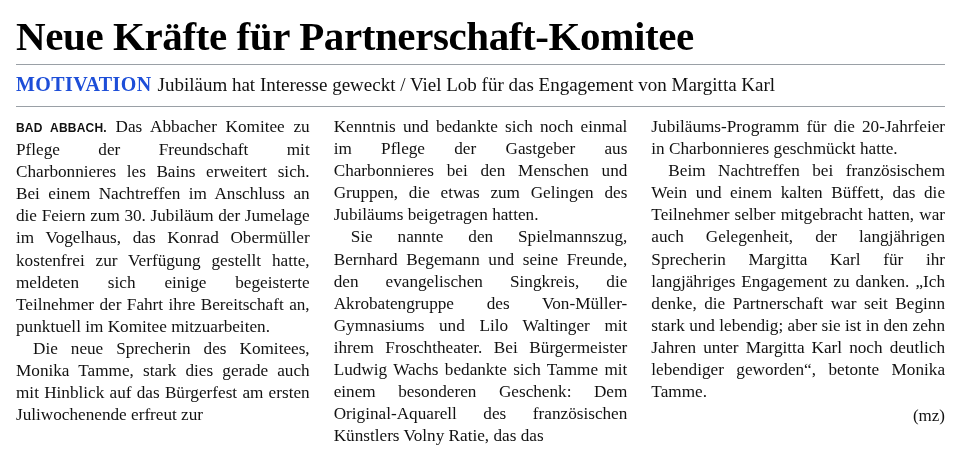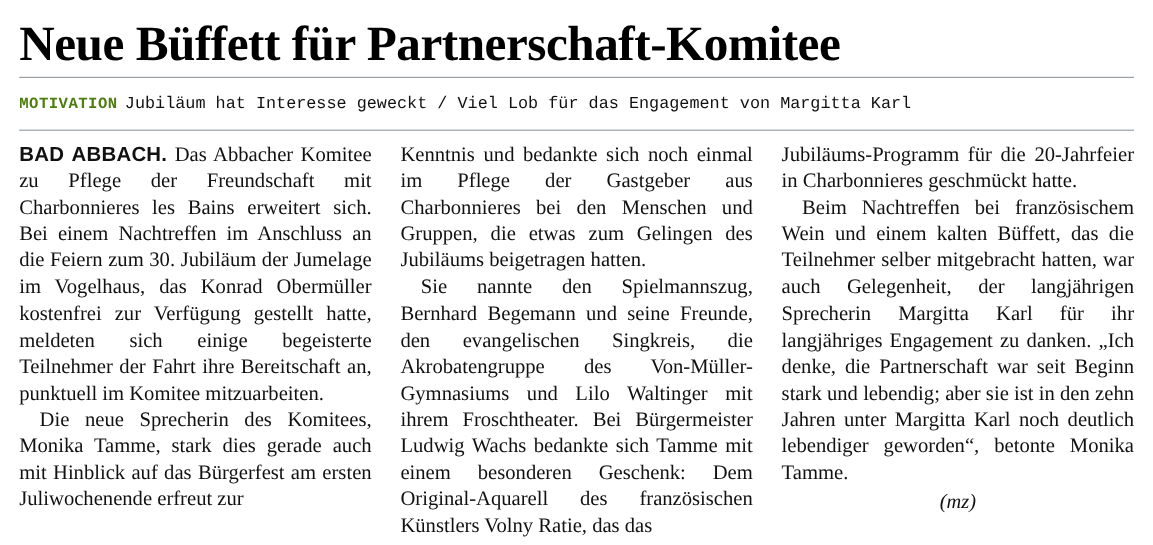--- a/index.html
+++ b/index.html
@@ -36,30 +36,30 @@
     margin: 6px 0 7px 0;
   }
   .subhead {
     font-size: 20.5px;
     line-height: 24px;
     margin: 0 0 9px 0;
     white-space: nowrap;
     color: #111111;
   }
   .kicker {
-    font-family: Liberation Mono, monospace;
+    font-family: Liberation Serif, serif;
     font-weight: bold;
-    font-size: 13px;
+    font-size: 20px;
     letter-spacing: 0.4px;
-    color: #4d7c0f;
+    color: #1d4ed8;
     margin-right: 6px;
   }
   .subhead-text {
-    font-family: Liberation Mono, monospace;
-    font-size: 14px;
+    font-family: Liberation Serif, serif;
+    font-size: 19px;
   }
   .body-rule {
     border: none;
     border-top: 1px solid #9aa0a6;
     margin: 0 0 9px 0;
   }
   .columns {
     display: flex;
     gap: 24px;
     align-items: flex-start;
@@ -74,37 +74,36 @@
   }
   .col p {
     margin: 0;
   }
   .col p.indent {
     text-indent: 17px;
   }
   .dateline {
     font-family: "Liberation Sans", sans-serif;
     font-weight: bold;
-    font-size: 17px;
+    font-size: 12px;
     letter-spacing: 0.2px;
   }
   .signature {
     display: block;
-    text-align: center;
-    font-style: italic;
+    text-align: right;
     margin-top: 2px;
     font-size: 17px;
   }
 </style>
 </head>
 <body>
 
 <div class="page">
 
-  <h1 class="headline">Neue Büffett für Partnerschaft-Komitee</h1>
+  <h1 class="headline">Neue Kräfte für Partnerschaft-Komitee</h1>
 
   <hr class="subhead-rule">
 
   <div class="subhead">
     <span class="kicker">MOTIVATION</span><span class="subhead-text">Jubiläum hat Interesse geweckt / Viel Lob für das Engagement von Margitta Karl</span>
   </div>
 
   <hr class="body-rule">
 
   <div class="columns">

